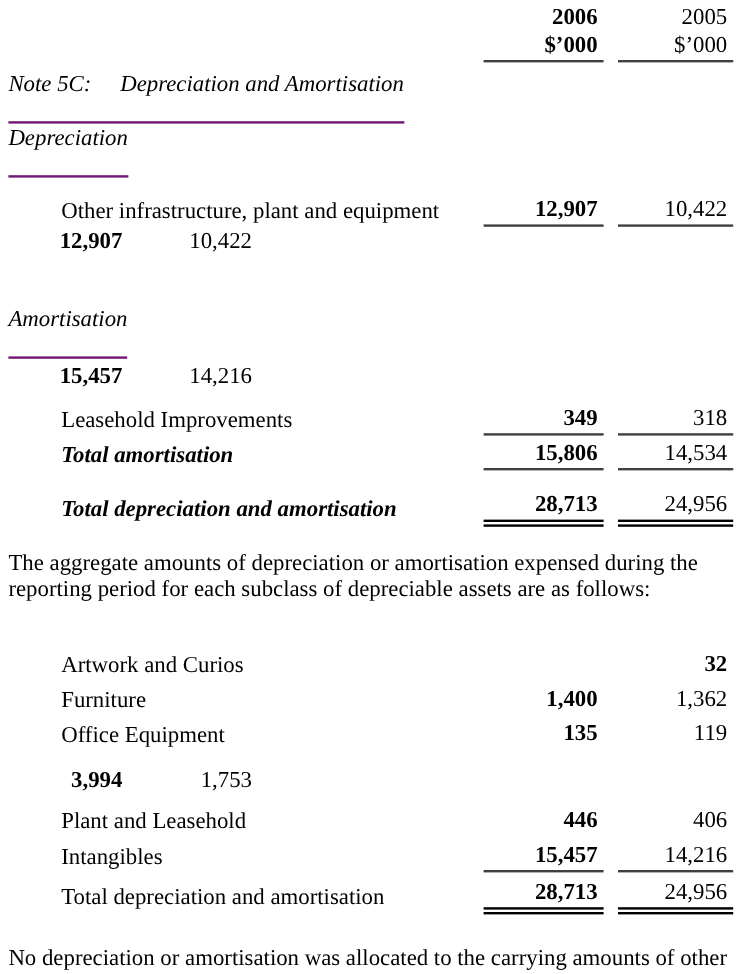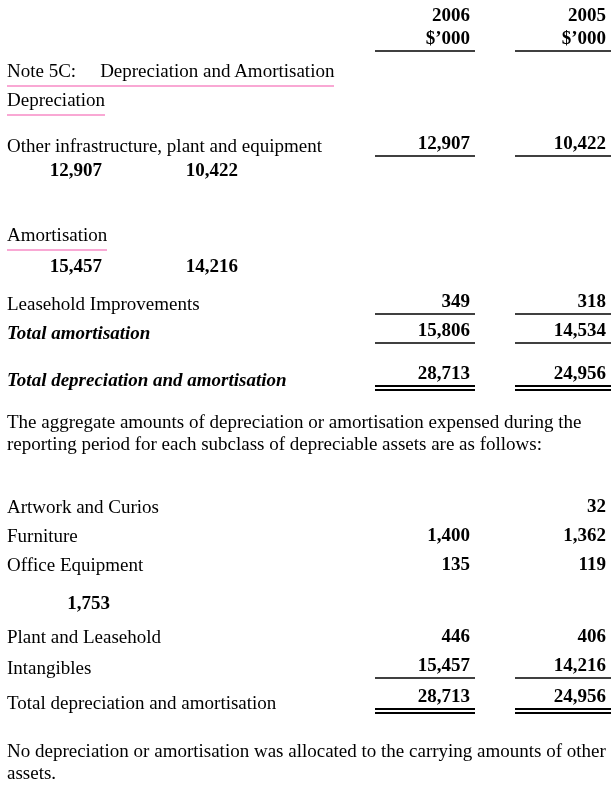--- a/index.html
+++ b/index.html
@@ -17,49 +17,49 @@
     color: #000000;
   }
   .page {
     box-sizing: border-box;
     width: 616px;
     height: 812px;
     padding: 4px 5px 0 7px;
   }
   .row {
     display: flex;
-    align-items: flex-end;
-    gap: 28px;
+    align-items: center;
   }
   .lbl {
     flex: 1;
     min-width: 0;
+    margin-left: 44px;
   }
   .lbl.narrow { max-width: 300px; }
   .val {
     box-sizing: border-box;
     text-align: right;
     padding: 0 5px 1px 0;
   }
   .v1 {
     width: 100px;
     font-weight: bold;
   }
   .v2 {
     width: 96px;
     margin-left: 12px;
-    font-weight: bold;
   }
   .u  { border-bottom: 2px solid #404040; }
   .uu { border-bottom: 6px double #000; }
   .total-lbl { font-weight: bold; font-style: italic; }
   .heading-underline {
     display: inline-block;
-    border-bottom: 2px solid #f9a8d4;
-    padding-bottom: 3px;
+    border-bottom: 2px solid #701a75;
+    padding-bottom: 19px;
+    font-style: italic;
   }
   .note-title-gap { margin-left: 24px; }
   .para { margin: 0; }
 
   
   .mt2  { margin-top: 2px; }
   .mt4  { margin-top: 4px; }
   .mt6  { margin-top: 6px; }
   .mt8  { margin-top: 8px; }
   .mt10 { margin-top: 10px; }
@@ -142,20 +142,21 @@
     <div class="lbl">Furniture</div>
     <div class="val v1">1,400</div>
     <div class="val v2">1,362</div>
   </div>
   <div class="row mt6">
     <div class="lbl">Office Equipment</div>
     <div class="val v1">135</div>
     <div class="val v2">119</div>
   </div>
   <div class="row mt16">
+    <div class="val v1">3,994</div>
     <div class="val v2">1,753</div>
   </div>
   <div class="row mt10">
     <div class="lbl">Plant and Leasehold</div>
     <div class="val v1">446</div>
     <div class="val v2">406</div>
   </div>
   <div class="row mt6">
     <div class="lbl">Intangibles</div>
     <div class="val v1 u">15,457</div>

